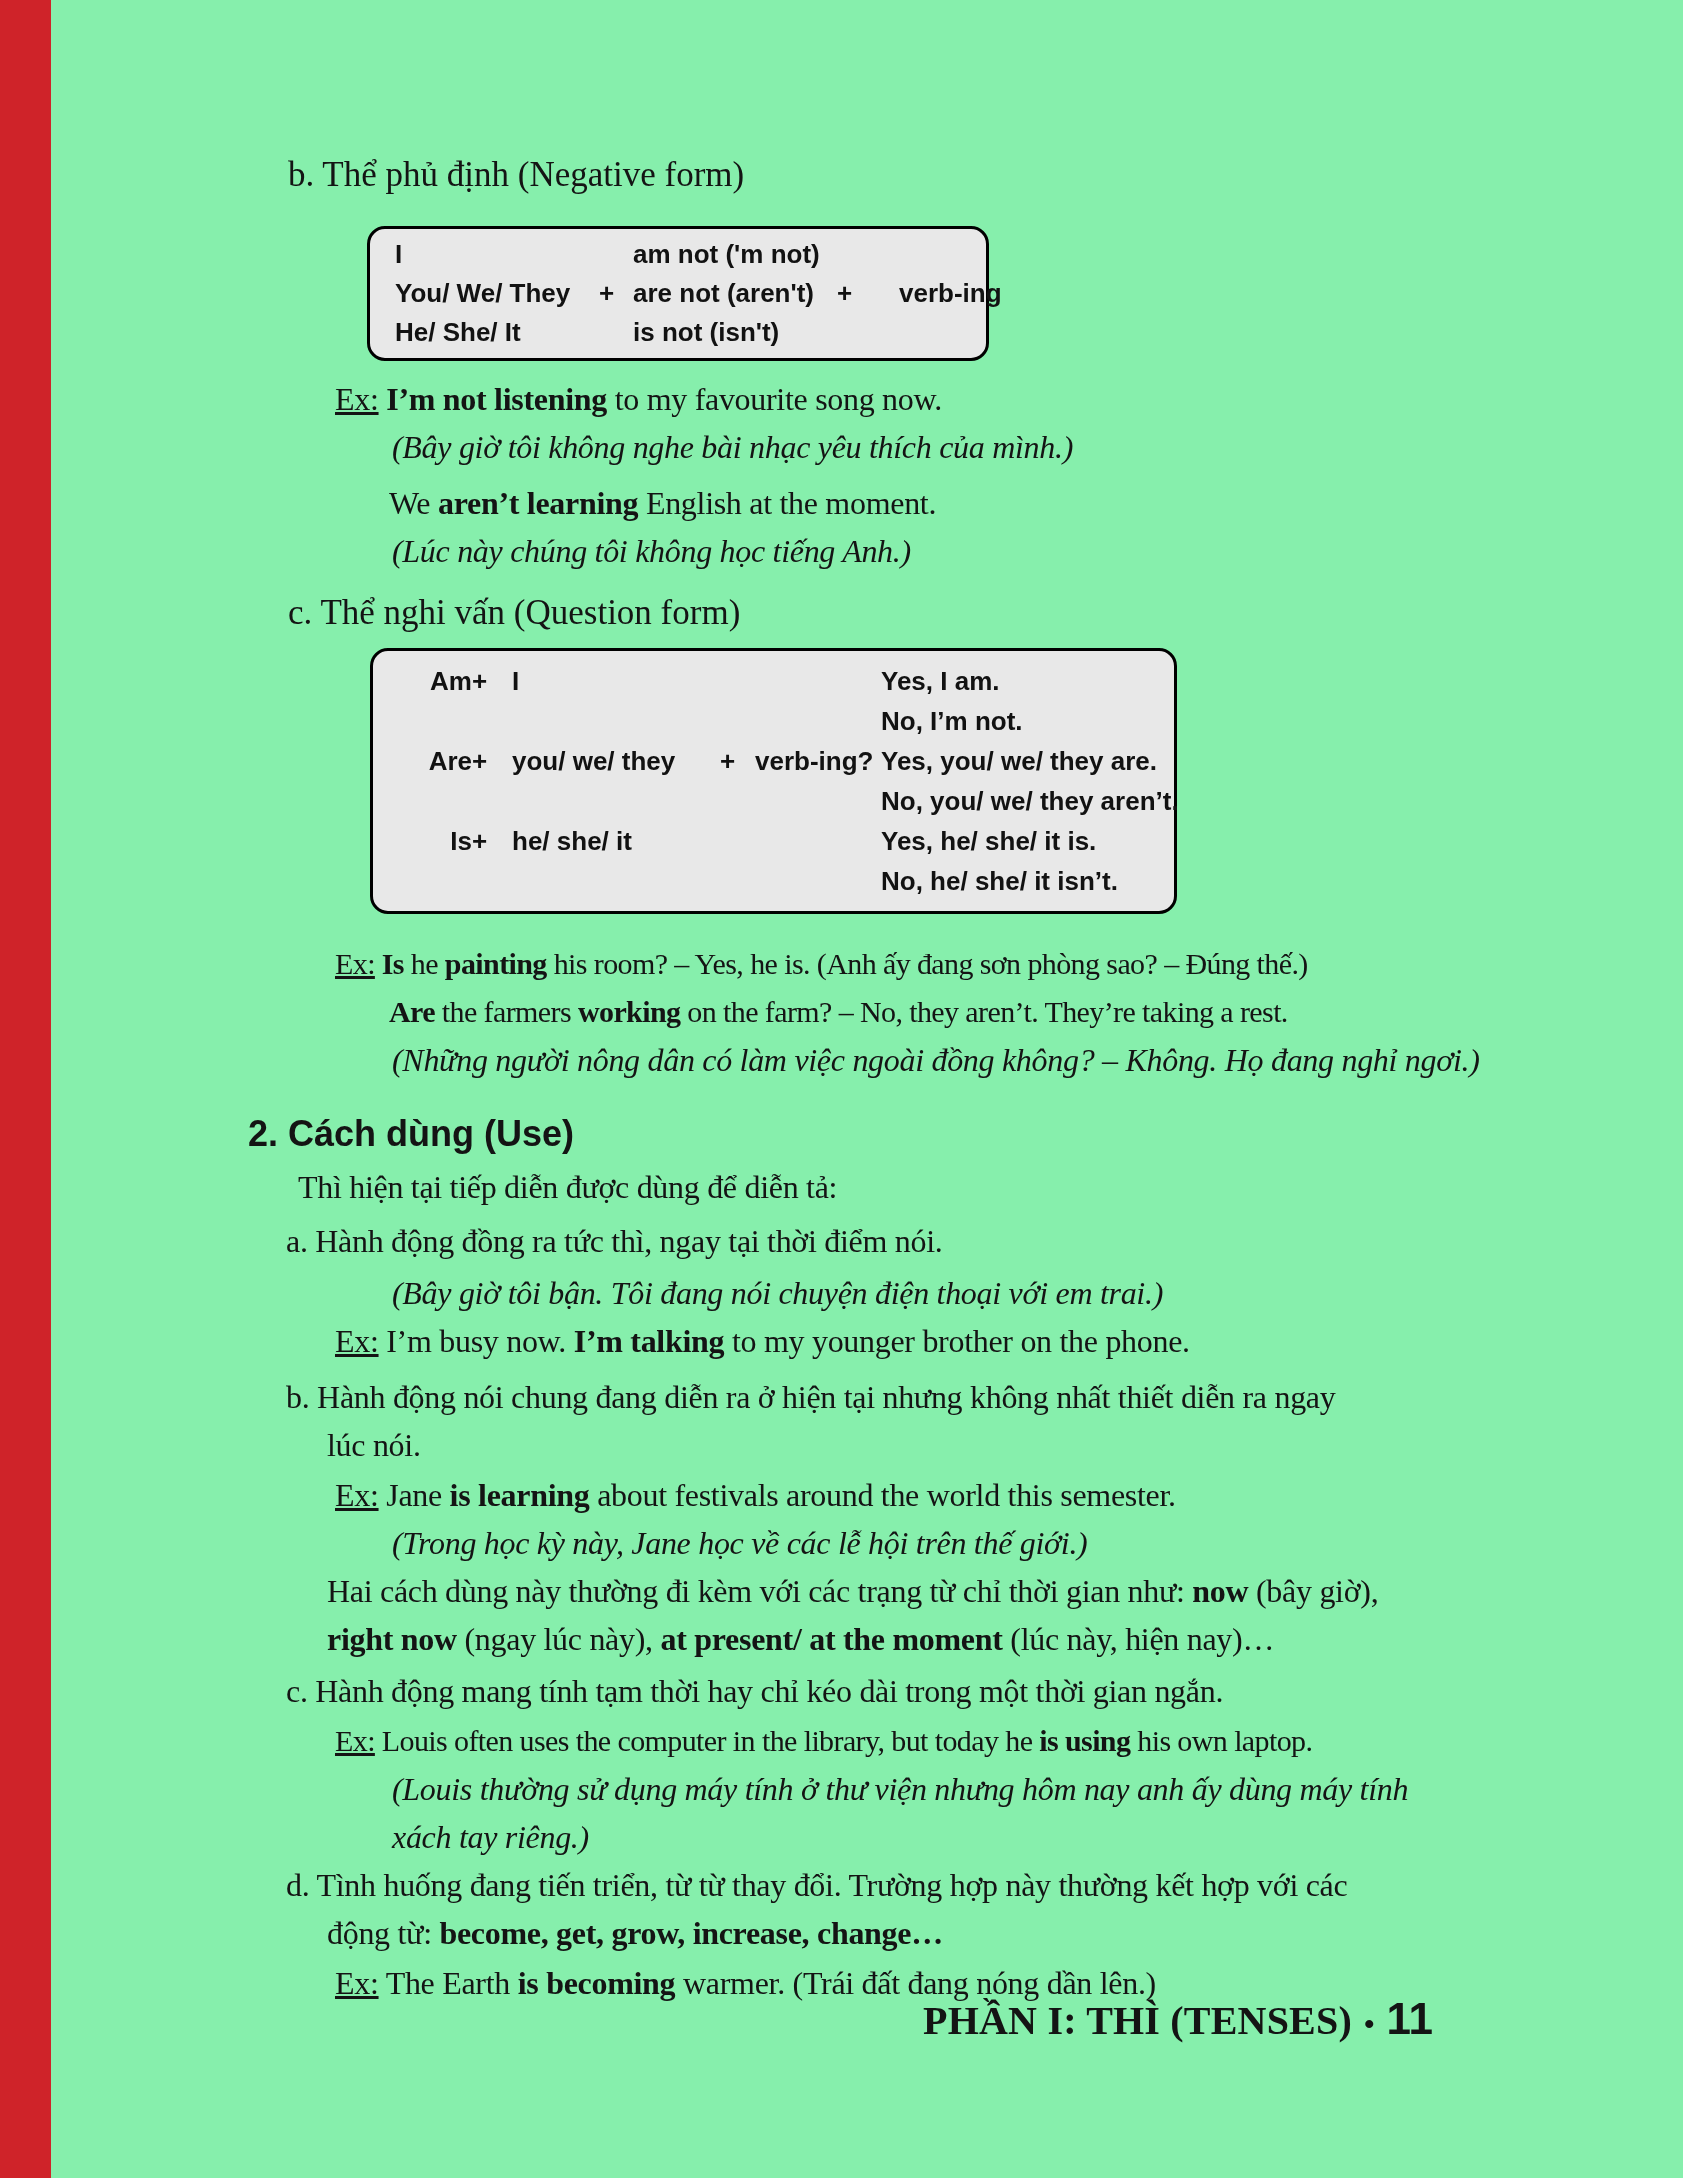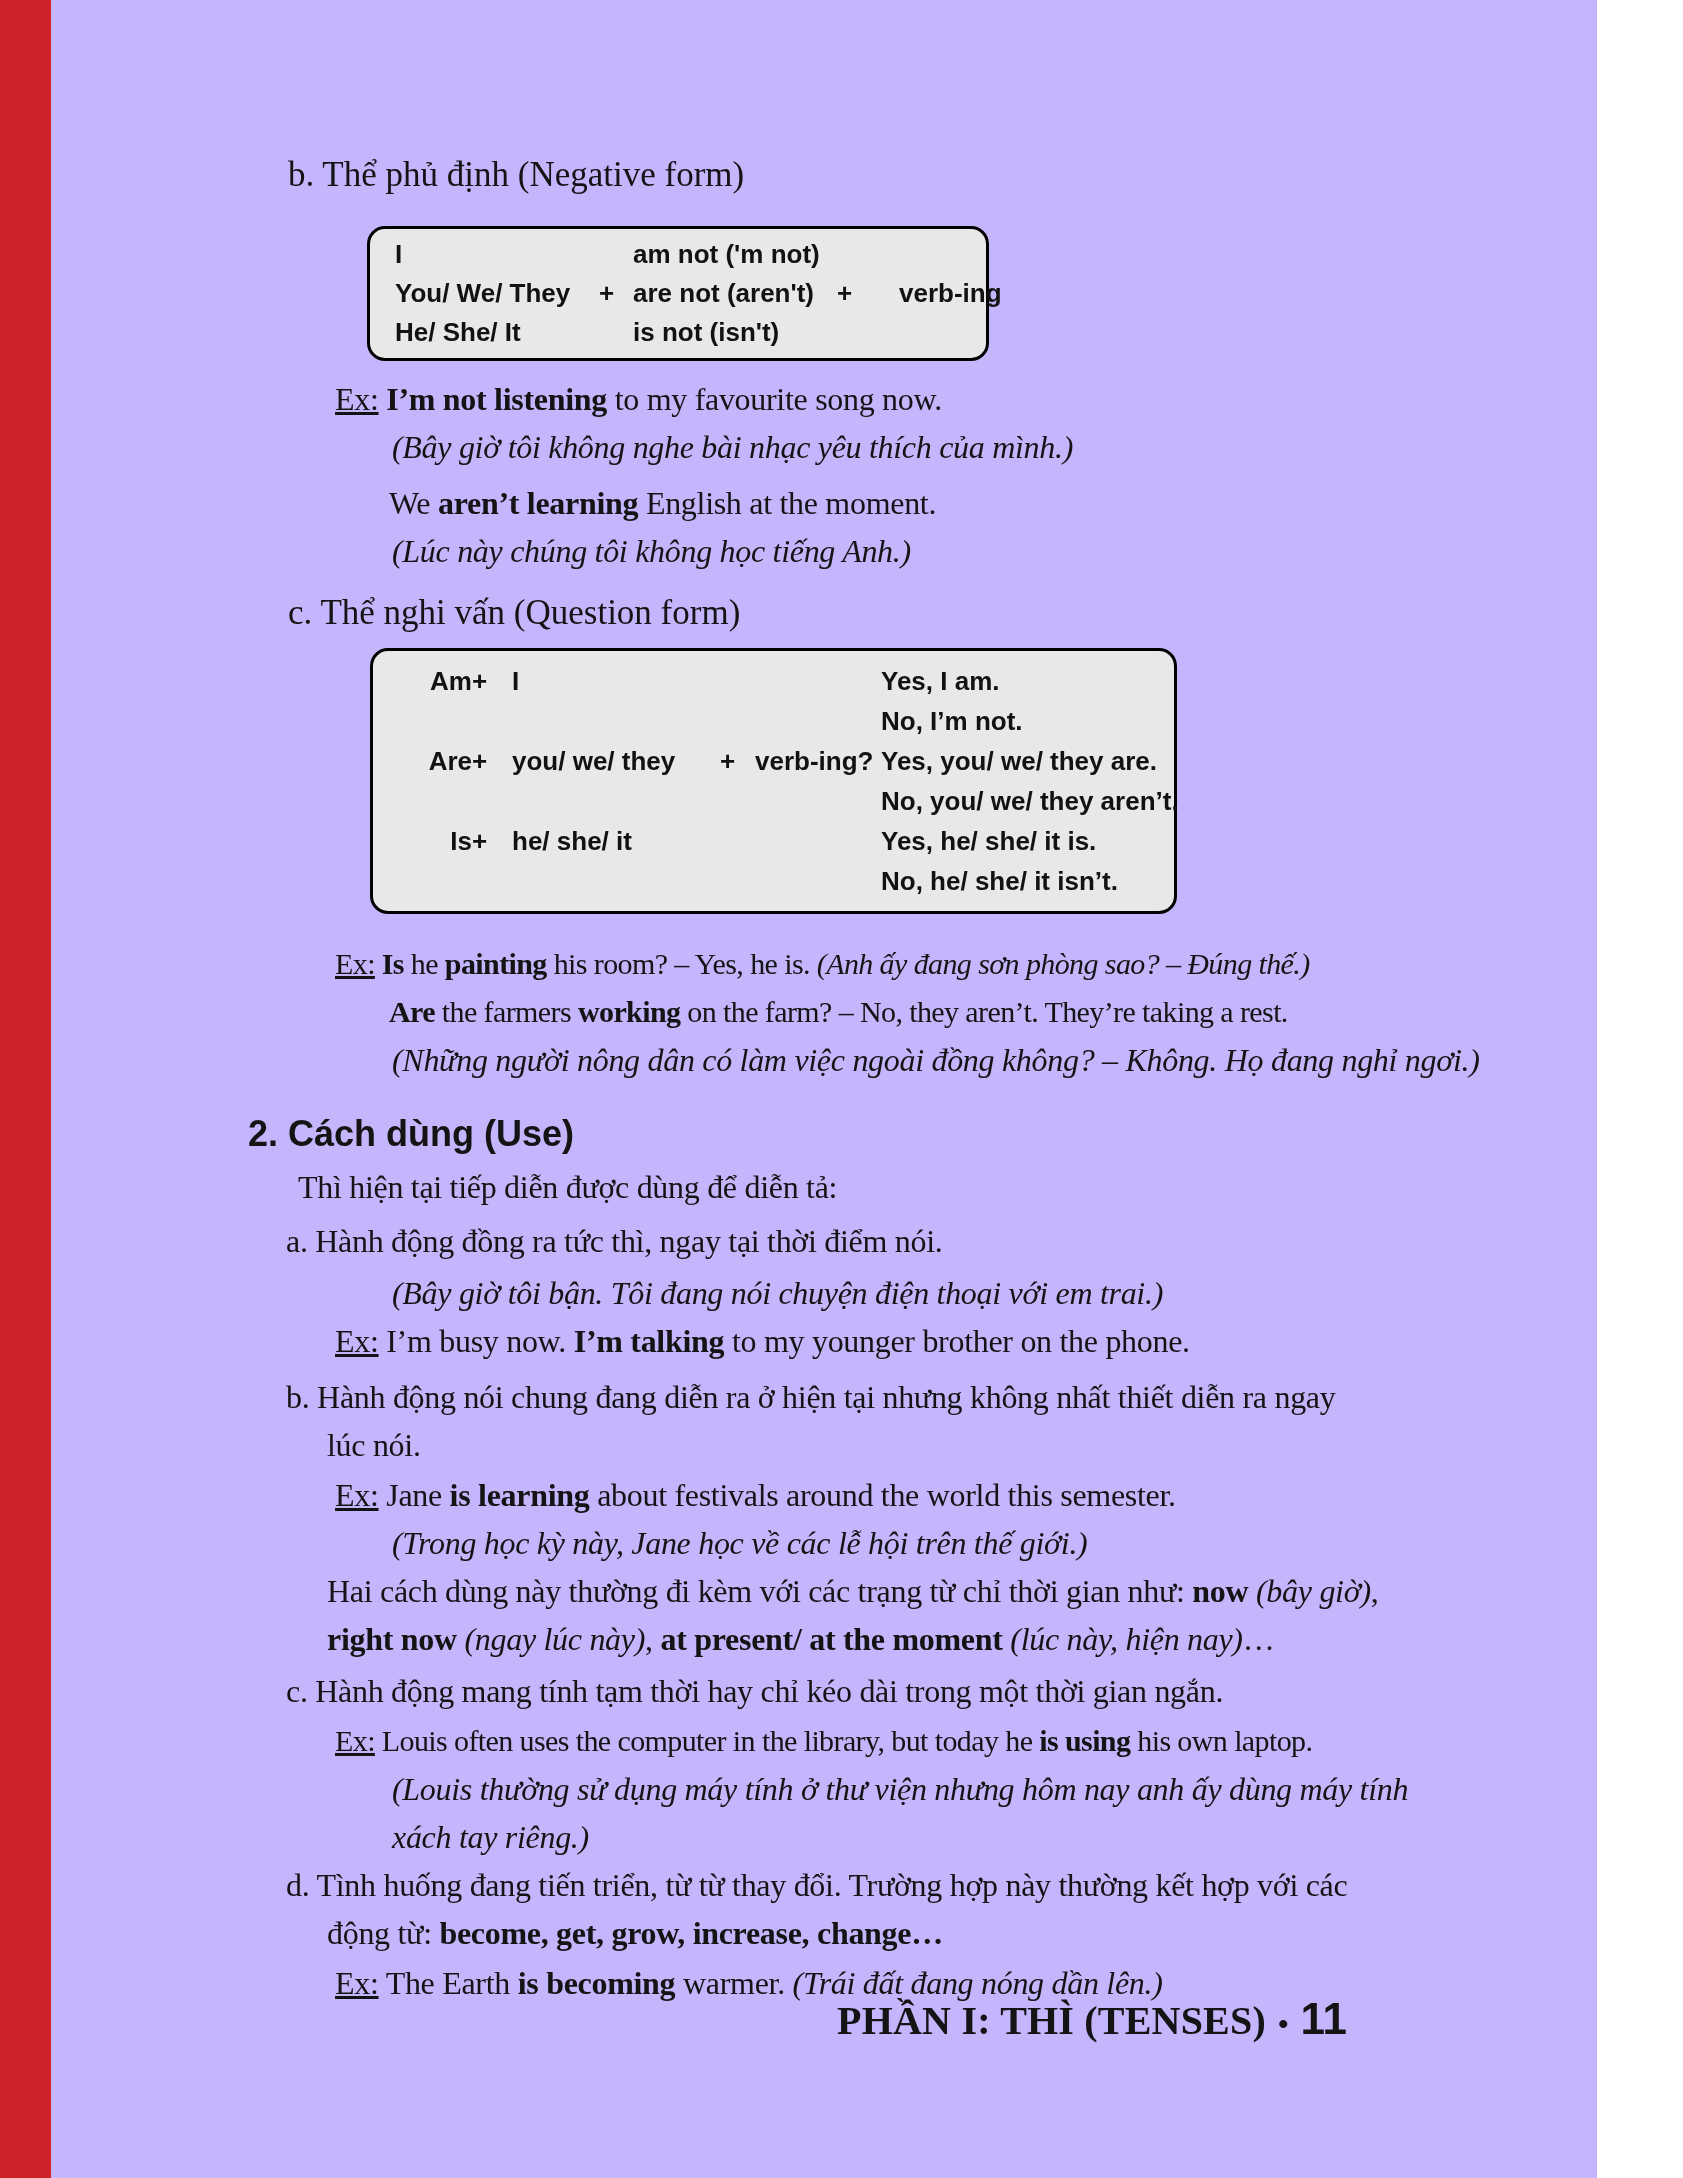--- a/index.html
+++ b/index.html
@@ -1,17 +1,17 @@
 <!DOCTYPE html>
 <html><head>
 <meta charset="utf-8">
 <style>
   html,body{margin:0;padding:0;background:#ffffff;}
-  .page{position:relative;width:1552px;height:2178px;background:#c4b5fd;
-        font-family:"Liberation Serif",serif;color:#141414;overflow:hidden;padding-left:45px;}
+  .page{position:relative;width:1683px;height:2178px;background:#86efac;
+        font-family:"Liberation Serif",serif;color:#141414;overflow:hidden;}
   .red-bar{position:absolute;left:0;top:0;width:51px;height:2178px;background:#cf2329;}
   .content{position:absolute;left:248px;top:149px;width:1317px;}
 
   .h-serif{font-size:35px;line-height:51px;font-weight:normal;margin:0 0 0 40px;}
   .h-serif.second{margin-top:12px;}
 
   .gbox{background:#e8e8e8;border:3px solid #000;border-radius:18px;box-sizing:border-box;
         font-family:"Liberation Sans",sans-serif;font-weight:bold;font-size:26px;color:#121212;}
   .box1{margin:26px 0 0 119px;width:622px;padding:6px 0 6px 25px;}
   .box1 .trow{display:flex;line-height:39px;white-space:nowrap;}
@@ -41,21 +41,21 @@
   .tight{font-size:30px;letter-spacing:-0.6px;}
 
   .sans-h{font-family:"Liberation Sans",sans-serif;font-weight:bold;font-size:36px;
           line-height:51px;margin:24px 0 0 0;}
   .intro{margin-left:50px;margin-top:4px;}
   .item{margin-left:38px;padding-left:42px;text-indent:-42px;}
   .item-cont{margin-left:79px;}
   .mt2{margin-top:2px;}.mt4{margin-top:4px;}.mt6{margin-top:6px;}.mt8{margin-top:8px;}
 
   .b{font-weight:bold;}
-  .i{font-style:italic;}
+  .i{}
   .u{text-decoration:underline;}
 
   .footer{position:absolute;right:250px;top:1994px;display:flex;align-items:baseline;gap:12px;}
   .footer-label{font-size:40px;letter-spacing:0.2px;font-weight:bold;}
   .footer-dot{font-size:30px;font-weight:bold;}
   .footer-num{font-family:"Liberation Sans",sans-serif;font-weight:bold;font-size:44px;}
 </style>
 </head>
 <body>
 

